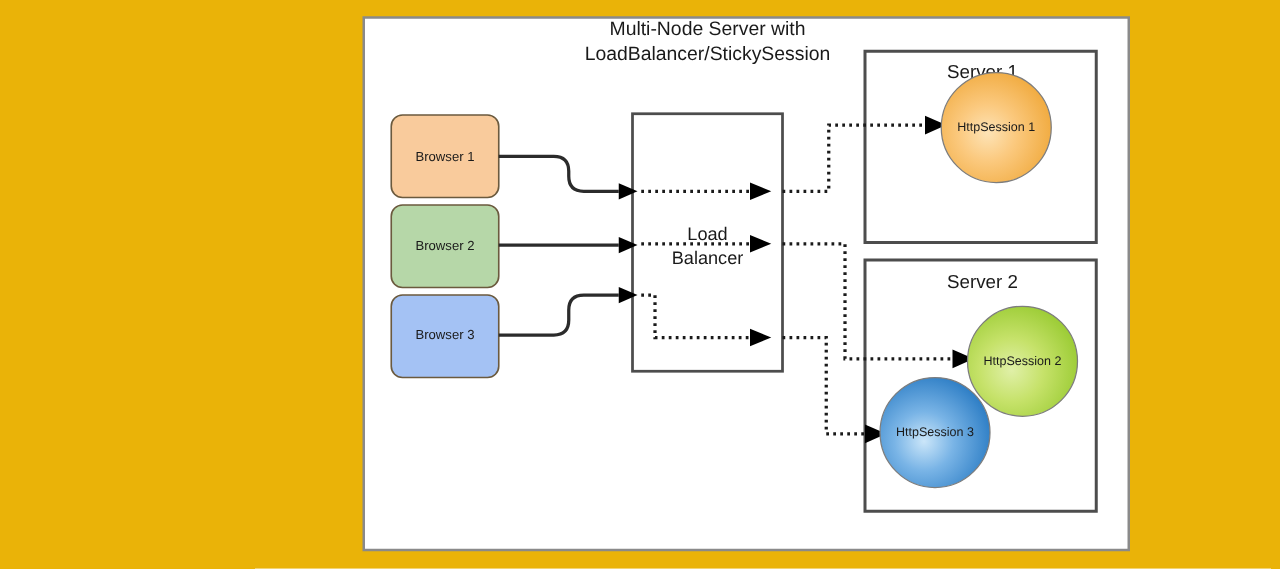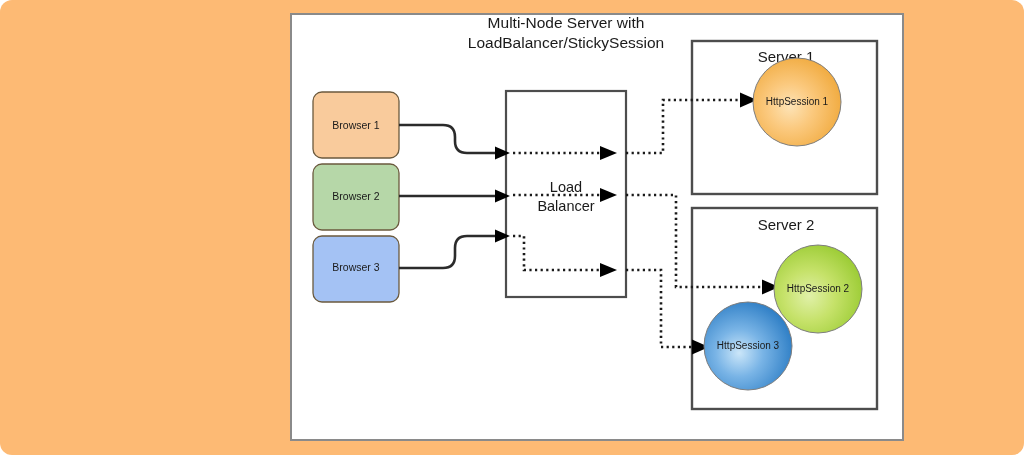--- a/index.html
+++ b/index.html
@@ -7,23 +7,22 @@
     padding: 0;
     background: #ffffff;
   }
   body {
     font-family: "Liberation Sans", sans-serif;
   }
   #canvas {
     position: relative;
     width: 1024px;
     height: 455px;
-    background: #fdba74;
+    background: #eab308;
     overflow: hidden;
-    border-radius: 12px;
   }
   #diagram-svg {
     position: absolute;
     left: 0;
     top: 0;
     width: 1024px;
     height: 455px;
   }
   .node-label {
     font-family: "Liberation Sans", sans-serif;

